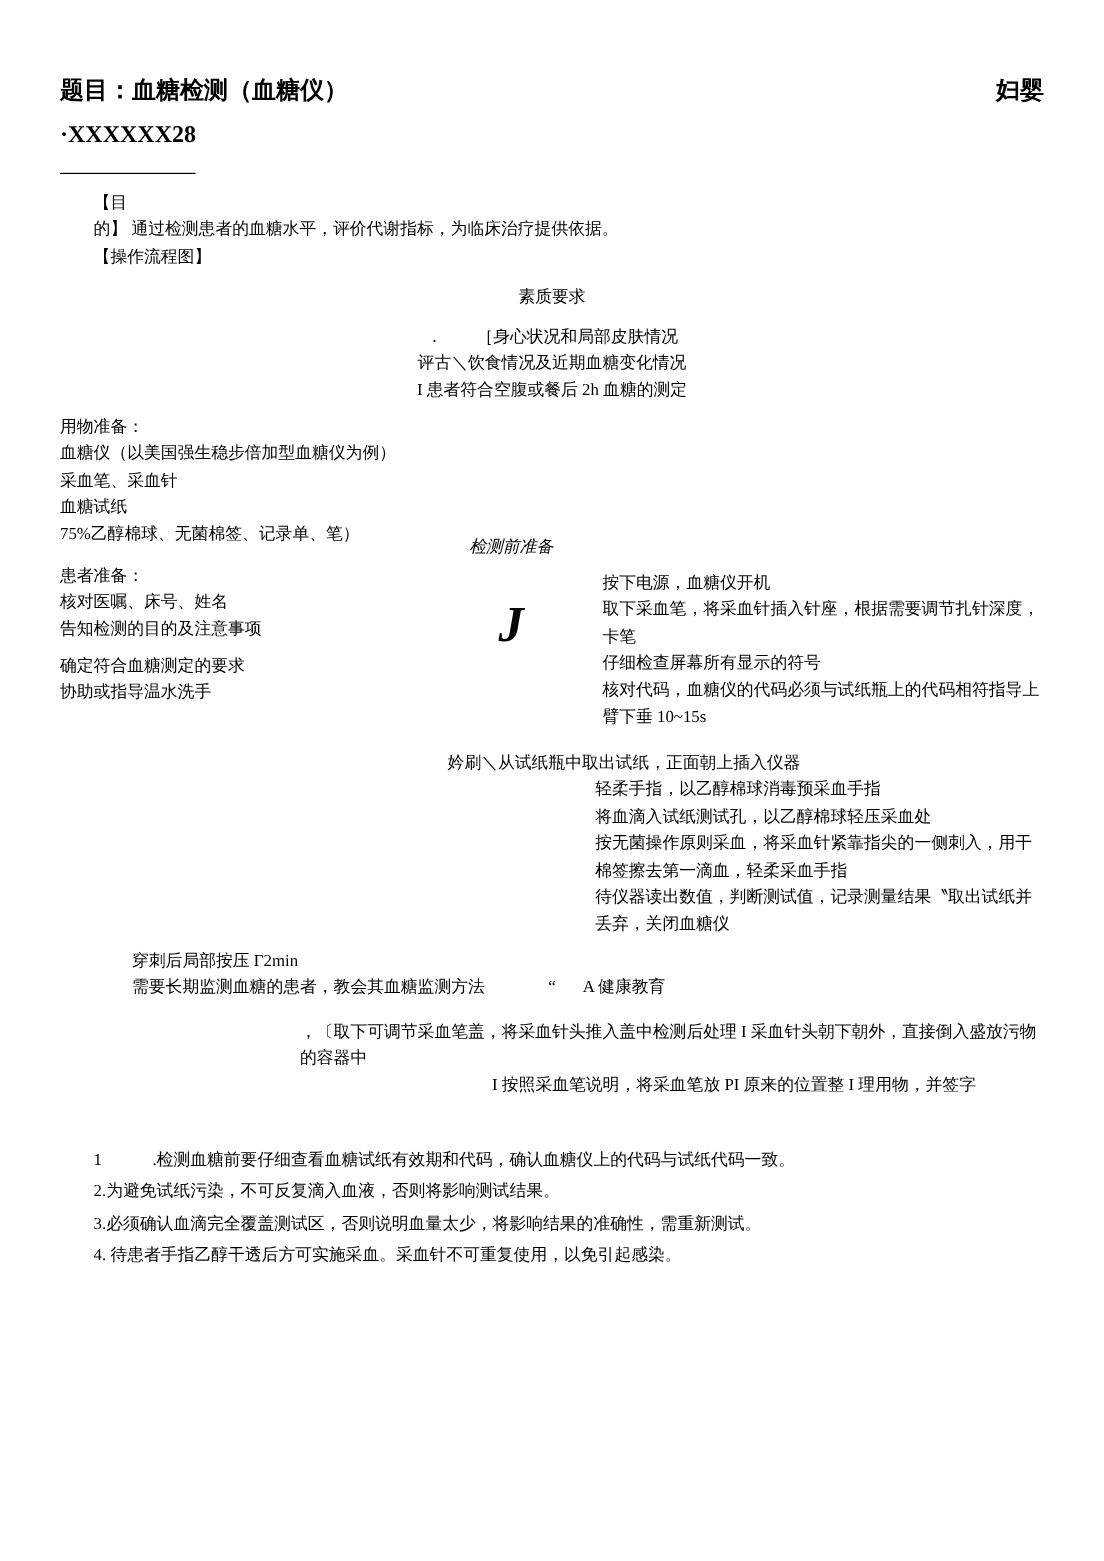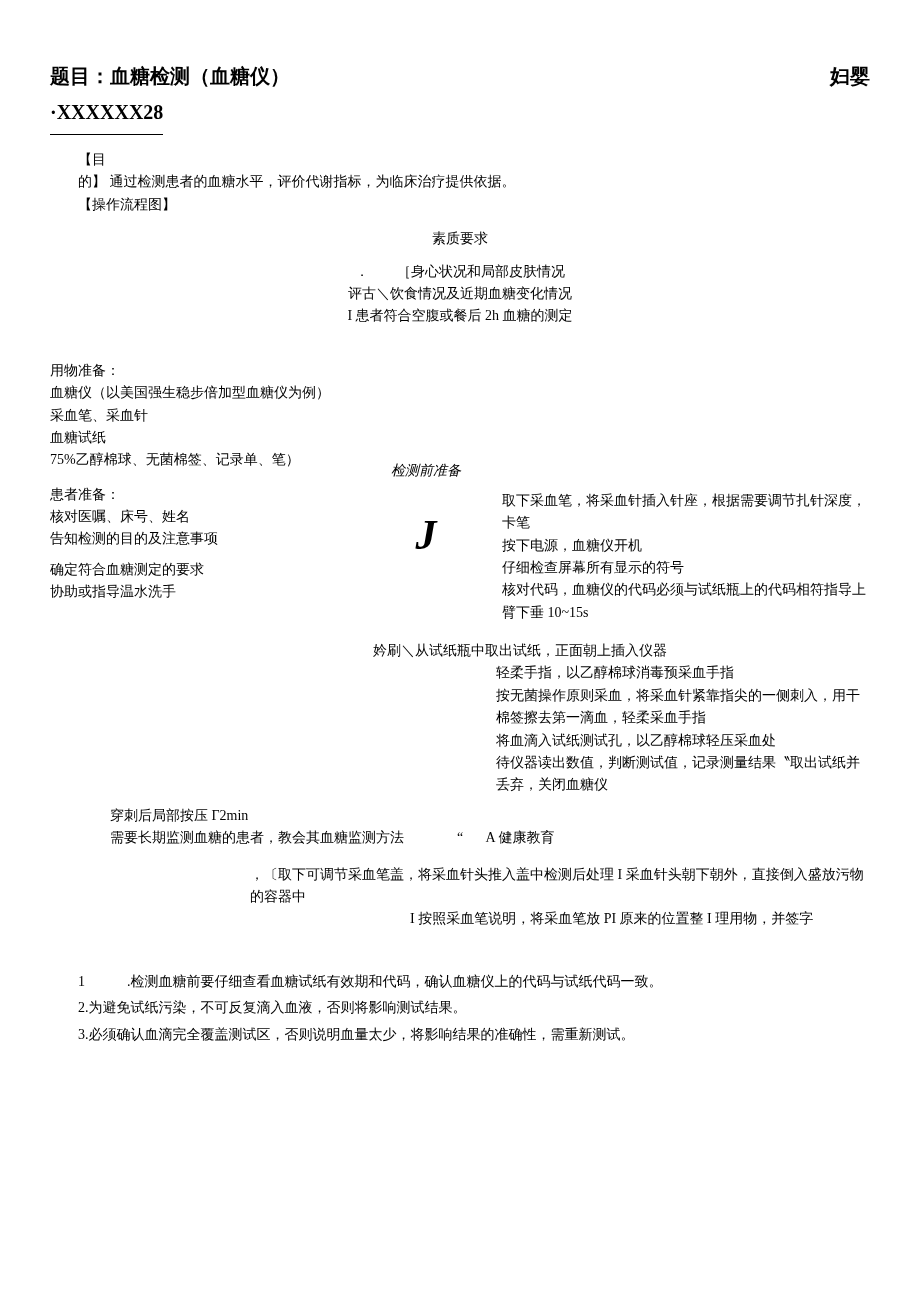--- a/index.html
+++ b/index.html
@@ -19,32 +19,32 @@
   }
   .title-block {
     font-weight: bold;
     font-size: 20px;
   }
   .code-line {
     font-weight: bold;
     font-size: 20px;
     border-bottom: 1px solid #000;
     display: inline-block;
-    padding-bottom: 6px;
+    padding-bottom: 16px;
     margin-top: 4px;
   }
   .section-head {
     margin-top: 14px;
   }
   .indent1 { margin-left: 28px; }
   .center { text-align: center; }
   .assess-block {
     text-align: center;
     margin-top: 10px;
-    margin-bottom: 32px;
+    margin-bottom: 8px;
   }
   .two-col {
     display: flex;
     gap: 16px;
     align-items: flex-start;
   }
   .left-col { flex: 0 0 300px; }
   .mid-col { flex: 0 0 120px; text-align: center; padding-top: 100px; font-style: italic;}
   .right-col { flex: 1; }
   .big-j {
@@ -114,35 +114,35 @@
     <div style="height:8px"></div>
     <div>确定符合血糖测定的要求</div>
     <div>协助或指导温水洗手</div>
   </div>
   <div class="mid-col">
     <div>检测前准备</div>
     <div style="height:20px"></div>
     <div class="big-j">J</div>
   </div>
   <div class="right-col" style="padding-top:130px">
+    <div>按下电源，血糖仪开机</div>
     <div>取下采血笔，将采血针插入针座，根据需要调节扎针深度，卡笔</div>
-    <div>按下电源，血糖仪开机</div>
     <div>仔细检查屏幕所有显示的符号</div>
     <div>核对代码，血糖仪的代码必须与试纸瓶上的代码相符指导上臂下垂 10~15s</div>
   </div>
 </div>
 
 <div style="text-align:center;margin-top:16px;padding-left:120px">妗刷＼从试纸瓶中取出试纸，正面朝上插入仪器</div>
 
 <div class="two-col">
   <div style="flex:0 0 430px"></div>
   <div class="right-col">
     <div>轻柔手指，以乙醇棉球消毒预采血手指</div>
+    <div>将血滴入试纸测试孔，以乙醇棉球轻压采血处</div>
     <div>按无菌操作原则采血，将采血针紧靠指尖的一侧刺入，用干棉签擦去第一滴血，轻柔采血手指</div>
-    <div>将血滴入试纸测试孔，以乙醇棉球轻压采血处</div>
     <div>待仪器读出数值，判断测试值，记录测量结果〝取出试纸并丢弃，关闭血糖仪</div>
   </div>
 </div>
 
 <div class="step-row">
   <div class="step-left">
     <div>穿刺后局部按压 Γ2min</div>
     <div>需要长期监测血糖的患者，教会其血糖监测方法</div>
   </div>
   <div style="flex:0 0 20px;text-align:center">“</div>
@@ -153,17 +153,18 @@
 <div class="post-block">
   <div style="text-align:left">，〔取下可调节采血笔盖，将采血针头推入盖中检测后处理 I 采血针头朝下朝外，直接倒入盛放污物的容器中</div>
   <div style="text-align:left;padding-left:160px">I 按照采血笔说明，将采血笔放 PI 原来的位置整 I 理用物，并签字</div>
 </div>
 
 <div class="notes">
   <div class="notes-list indent1">
     <div>1　　　.检测血糖前要仔细查看血糖试纸有效期和代码，确认血糖仪上的代码与试纸代码一致。</div>
     <div>2.为避免试纸污染，不可反复滴入血液，否则将影响测试结果。</div>
     <div>3.必须确认血滴完全覆盖测试区，否则说明血量太少，将影响结果的准确性，需重新测试。</div>
+    <div>4. 待患者手指乙醇干透后方可实施采血。采血针不可重复使用，以免引起感染。</div>
   </div>
 </div>
 
 
 
 
 </body></html>

